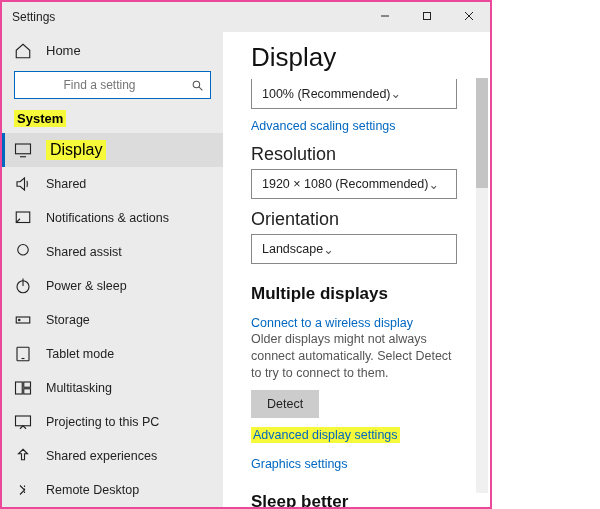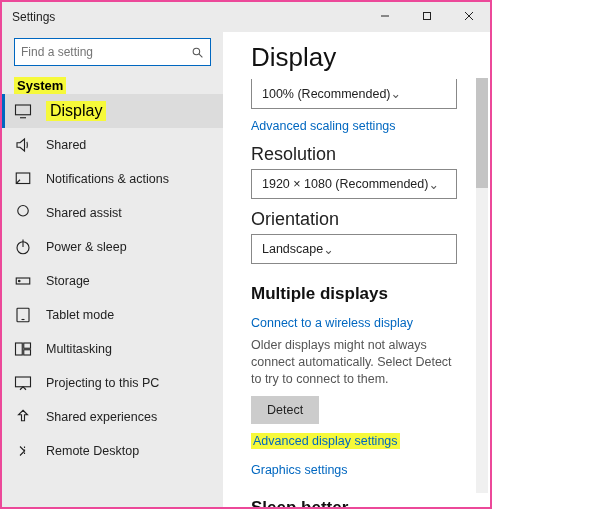--- a/index.html
+++ b/index.html
@@ -10,38 +10,38 @@
   .sysbtns { position: absolute; right: 0; top: 0; display: flex; }
   .sysbtn { width: 42px; height: 28px; display: flex; align-items: center; justify-content: center; color: #222; }
   .content { flex: 1; display: flex; overflow: hidden; }
 
   .sidebar { width: 221px; background: #ebebeb; display: flex; flex-direction: column; padding-top: 6px; overflow: hidden; }
   .home-row { height: 32px; display: flex; align-items: center; padding-left: 12px; gap: 14px; margin-bottom: 8px; }
   .home-row .icon { width: 18px; height: 18px; color: #222; }
   .home-row .label { font-size: 13px; color: #222; }
   .search-wrap { padding: 0 12px 10px 12px; }
   .search-box { display: flex; align-items: center; border: 1px solid #0067c0; background: #fff; height: 28px; }
-  .search-input { flex: 1; border: none; outline: none; font-size: 12px; padding: 0 6px; color: #0c4a6e; background: transparent; }
+  .search-input { flex: 1; border: none; outline: none; font-size: 12px; padding: 0 6px; color: #0c4a6e; background: transparent; text-align: center; }
   .search-icon { width: 26px; height: 26px; display: flex; align-items: center; justify-content: center; color: #444; }
   .hl-yellow { background: #f6f93a; }
   .navlist { display: flex; flex-direction: column; }
   .nav-item { height: 34px; display: flex; align-items: center; padding-left: 12px; gap: 14px; cursor: default; }
   .nav-item .icon { width: 18px; height: 18px; color: #222; flex-shrink: 0; }
   .nav-item .label { font-size: 12.5px; color: #222; }
   .nav-item.selected { background: #dcdcdc; position: relative; }
   .nav-item.selected::before { content: ""; position: absolute; left: 0; top: 0; bottom: 0; width: 3px; background: #0067c0; }
 
   .main { flex: 1; background: #fff; overflow-y: auto; overflow-x: hidden; padding: 10px 28px 10px 28px; position: relative; }
   .main-title { font-size: 26px; font-weight: 400; margin-bottom: 8px; color: #111; }
   .dropdown { display: flex; align-items: center; border: 1px solid #888; height: 30px; padding: 0 10px; justify-content: flex-start; font-size: 12.5px; color: #222; margin-bottom: 6px; width: 206px; }
   .dropdown .chev { color: #555; }
   .field-label { font-size: 18px; color: #222; margin-top: 10px; margin-bottom: 4px; }
   .link { color: #0067c0; font-size: 12.5px; cursor: pointer; margin-top: 4px; display: inline-block; }
   .section-title { font-size: 17px; font-weight: 600; color: #111; margin-top: 20px; margin-bottom: 8px; }
-  .desc { font-size: 12.5px; color: #555; margin-top: 6px; line-height: 1.35; max-width: 300px; }
+  .desc { font-size: 12.5px; color: #555; line-height: 1.35; max-width: 300px; }
   .button { display: inline-flex; align-items: center; justify-content: center; background: #ccc; border: none; height: 28px; padding: 0 16px; font-size: 12.5px; color: #222; margin-top: 8px; }
   .adv-link-hl { background: #f6f93a; padding: 1px 2px; }
   .scrollbar { position: absolute; right: 2px; top: 34px; bottom: 2px; width: 12px; }
   .scrollbar-track { position: absolute; top: 12px; bottom: 12px; left: 0; right: 0; background: #f0f0f0; }
   .scrollbar-thumb { position: absolute; top: 0; height: 110px; left: 0; right: 0; background: #c4c4c4; }
   .truncated-dd { border-top: none; margin-top: -2px; }
 </style>
 </head>
 <body>
 
@@ -63,32 +63,38 @@
           <svg width="10" height="10" viewBox="0 0 10 10">
             <line x1="1" y1="1" x2="9" y2="9" stroke="#222" stroke-width="1"></line>
             <line x1="9" y1="1" x2="1" y2="9" stroke="#222" stroke-width="1"></line>
           </svg>
         </div>
     </div>
   </div>
 
   <div class="content">
     <div class="sidebar">
+      <div class="home-row">
+        <span class="icon"><svg viewBox="0 0 24 24" width="18" height="18" fill="none" stroke="#222" stroke-width="1.5">
+              <path d="M3 11 L12 3 L21 11 V21 H3 Z"></path>
+            </svg></span>
+        <span class="label">Home</span>
+      </div>
       <div class="search-wrap">
         <div class="search-box">
           <input class="search-input" placeholder="Find a setting" style="">
           <span class="search-icon">
               <svg width="13" height="13" viewBox="0 0 24 24" fill="none" stroke="#555" stroke-width="2">
                 <circle cx="10" cy="10" r="6"></circle>
                 <line x1="15" y1="15" x2="21" y2="21"></line>
               </svg>
             </span>
         </div>
       </div>
-      <div style="padding-left:12px; margin-bottom:0;">
+      <div style="padding-left:12px; margin-bottom:6px;">
         <span class="hl-yellow" style="font-size:13px; font-weight:600; padding:1px 3px;">System</span>
       </div>
       <div class="navlist">
         <div class="nav-item selected">
           <span class="icon"><svg viewBox="0 0 24 24" width="18" height="18" fill="none" stroke="#222" stroke-width="1.5">
                 <rect x="2" y="4" width="20" height="13"></rect>
                 <line x1="8" y1="21" x2="16" y2="21"></line>
               </svg></span>
           <span class="hl-yellow" style="padding:1px 4px;"><span>Display</span></span>
         </div>

